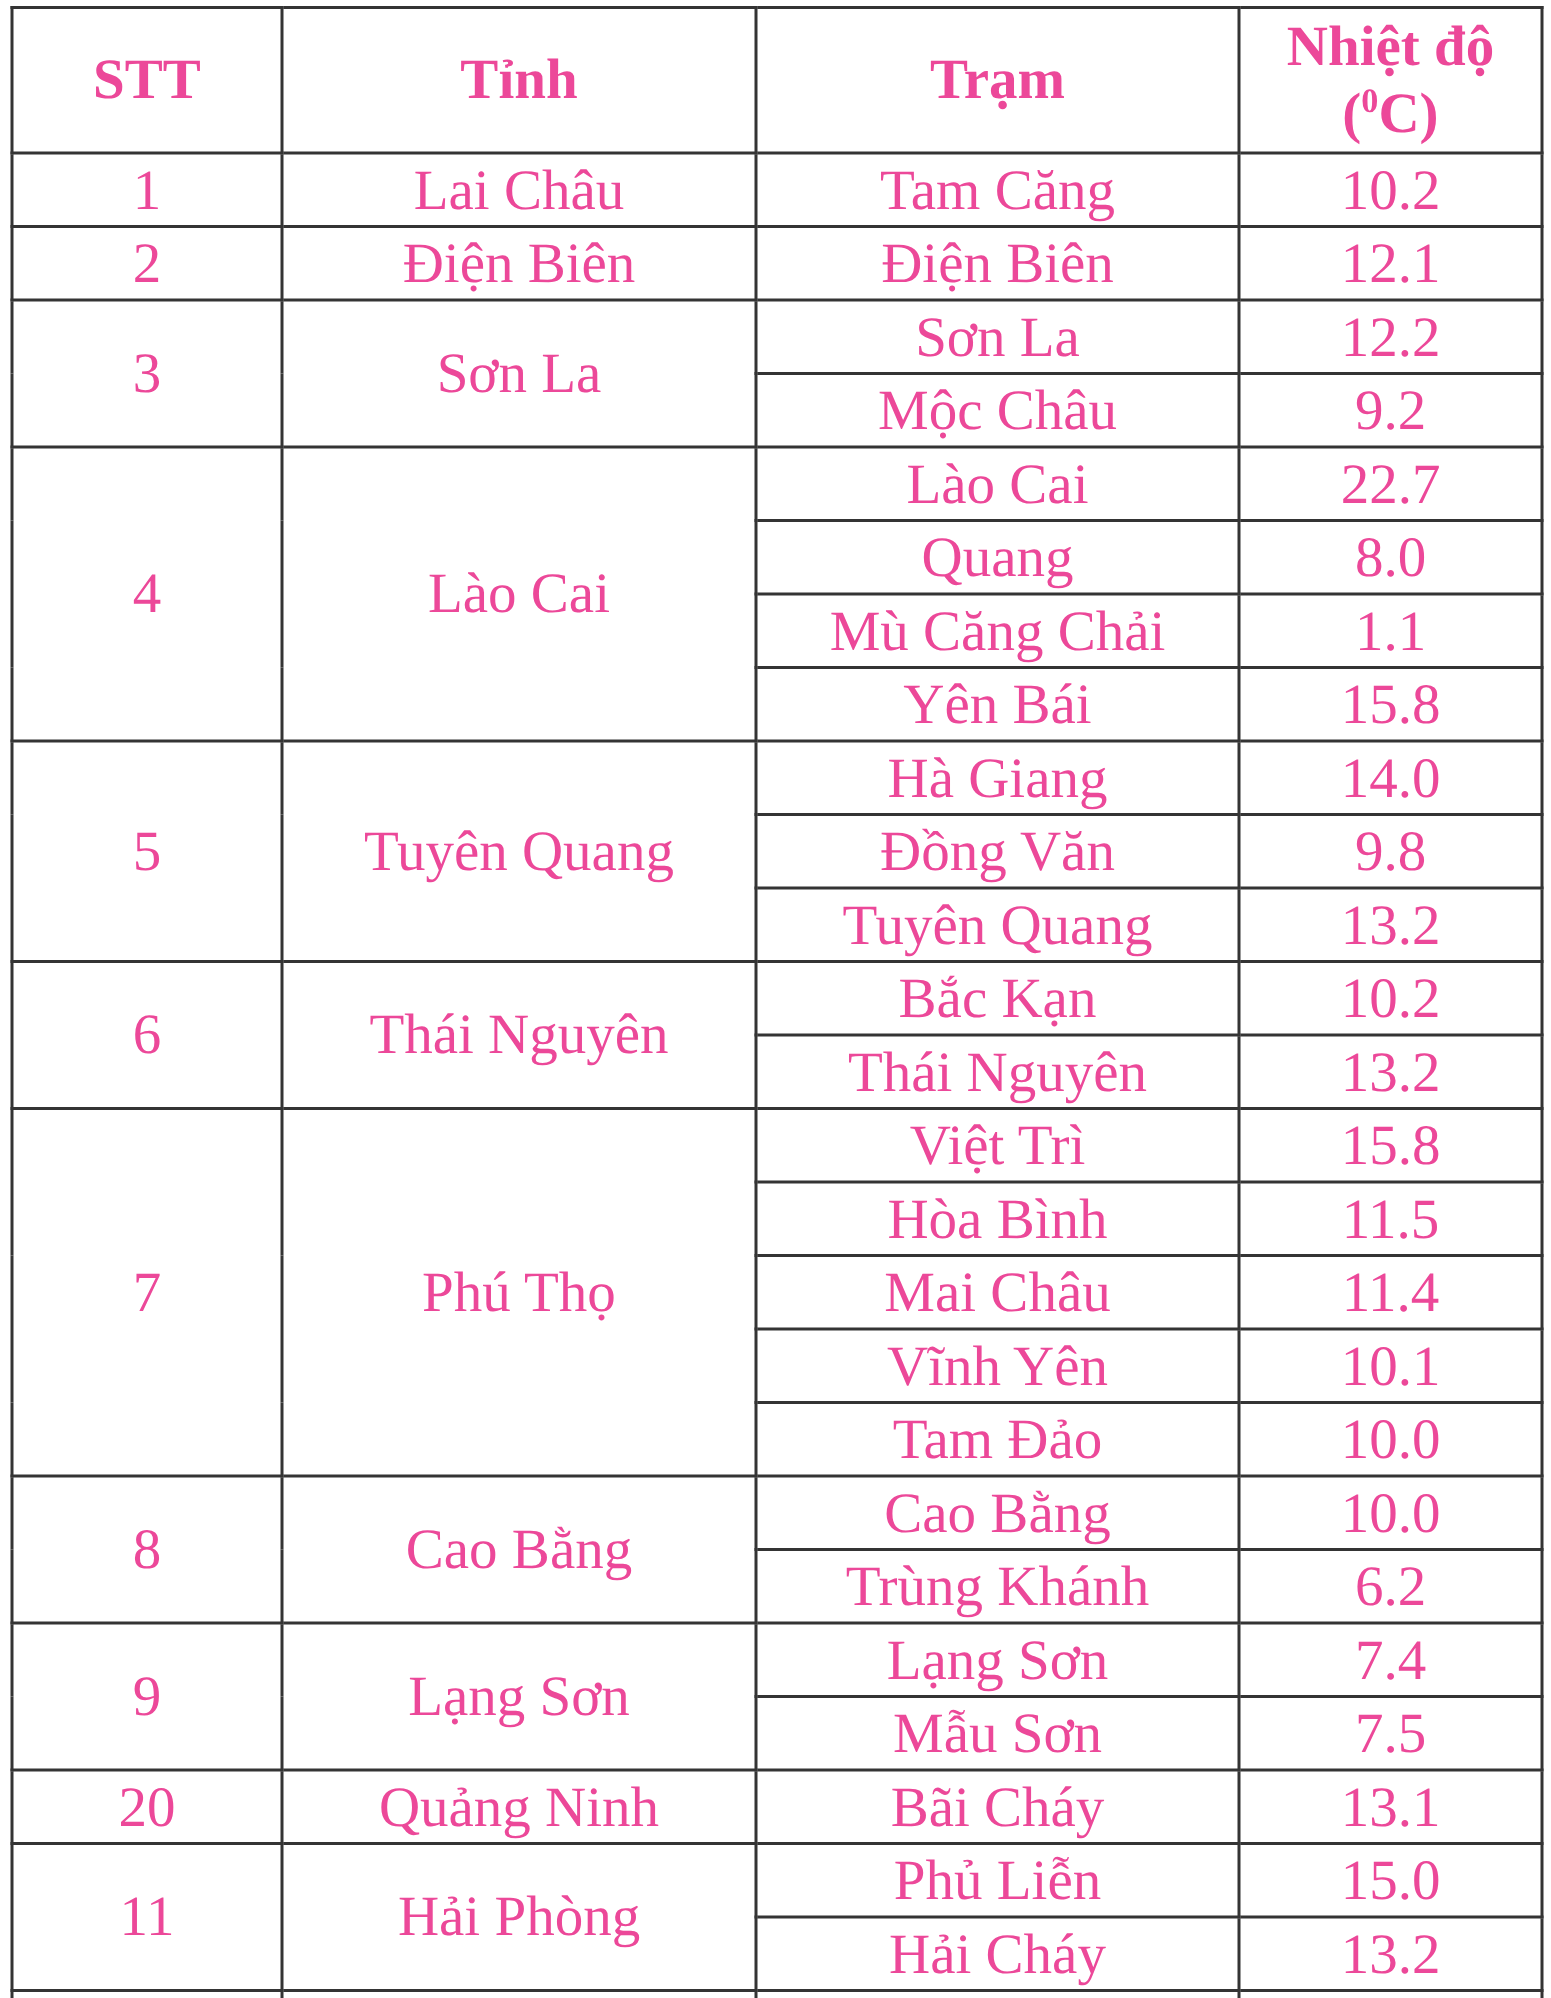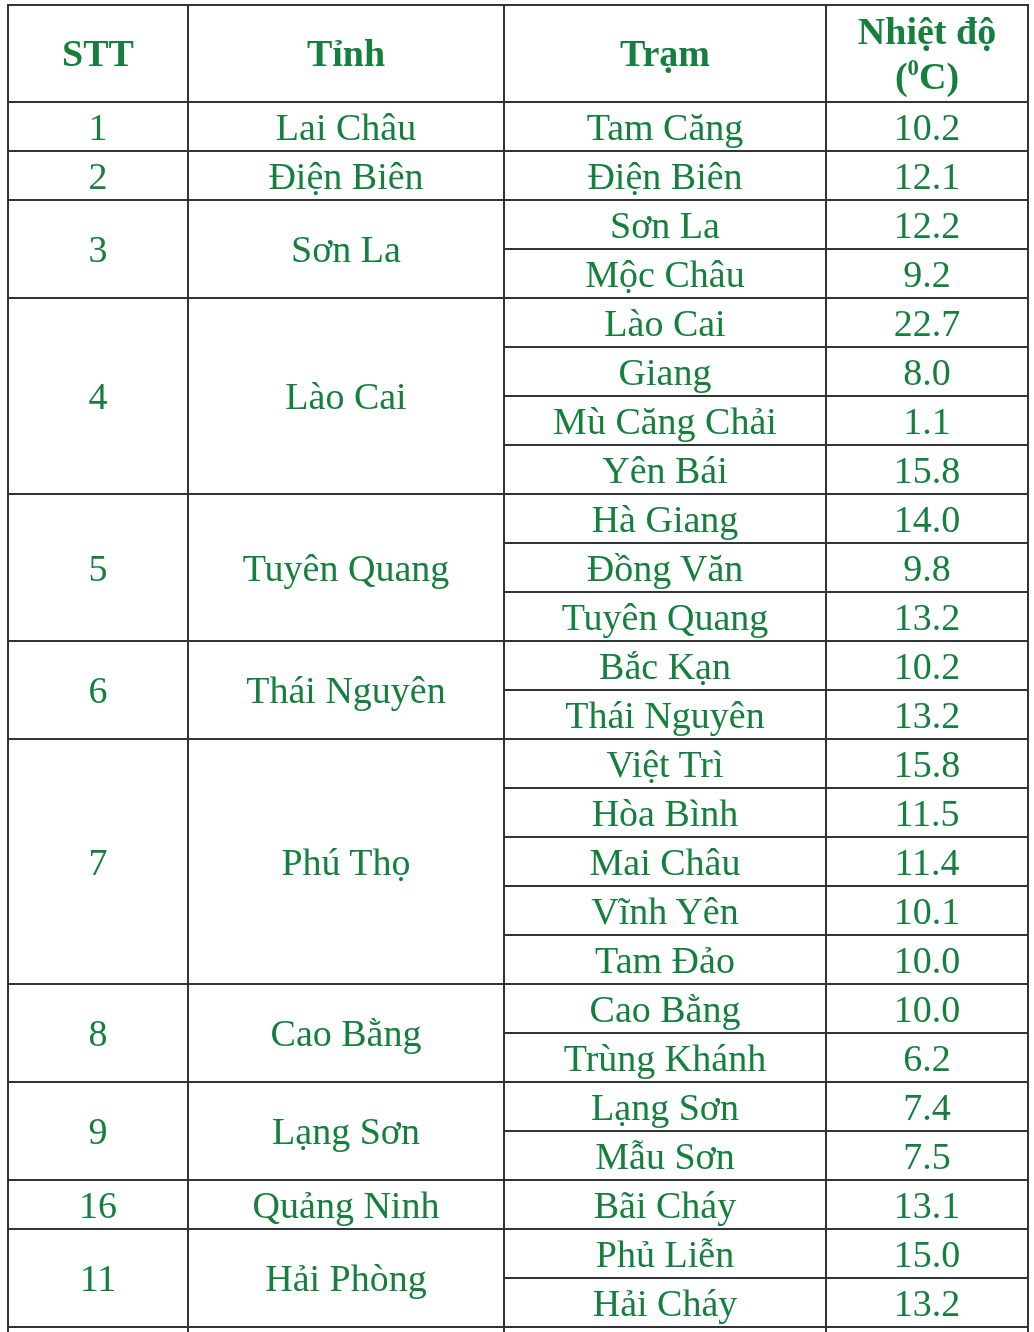--- a/index.html
+++ b/index.html
@@ -5,21 +5,21 @@
   html, body {
     margin: 0; padding: 0;
     width: 1034px; height: 1332px;
     overflow: hidden;
     background: #ffffff;
   }
   .page {
     position: relative;
     width: 1034px; height: 1332px;
     font-family: "Liberation Serif", serif;
-    color: #15803d;
+    color: #ec4899;
     background: #ffffff;
   }
   table.temp-table {
     position: absolute;
     left: 7px; top: 4px;
     width: 1020px;
     border-collapse: collapse;
     table-layout: fixed;
   }
   .temp-table th, .temp-table td {
@@ -100,21 +100,21 @@
           <td>Mộc Châu</td>
           <td>9.2</td>
         </tr>
         <tr>
           <td rowspan="4">4</td>
           <td rowspan="4">Lào Cai</td>
           <td>Lào Cai</td>
           <td>22.7</td>
         </tr>
         <tr>
-          <td>Giang</td>
+          <td>Quang</td>
           <td>8.0</td>
         </tr>
         <tr>
           <td>Mù Căng Chải</td>
           <td>1.1</td>
         </tr>
         <tr>
           <td>Yên Bái</td>
           <td>15.8</td>
         </tr>
@@ -178,21 +178,21 @@
           <td rowspan="2">9</td>
           <td rowspan="2">Lạng Sơn</td>
           <td>Lạng Sơn</td>
           <td>7.4</td>
         </tr>
         <tr>
           <td>Mẫu Sơn</td>
           <td>7.5</td>
         </tr>
         <tr>
-          <td rowspan="1">16</td>
+          <td rowspan="1">20</td>
           <td rowspan="1">Quảng Ninh</td>
           <td>Bãi Cháy</td>
           <td>13.1</td>
         </tr>
         <tr>
           <td rowspan="2">11</td>
           <td rowspan="2">Hải Phòng</td>
           <td>Phủ Liễn</td>
           <td>15.0</td>
         </tr>

